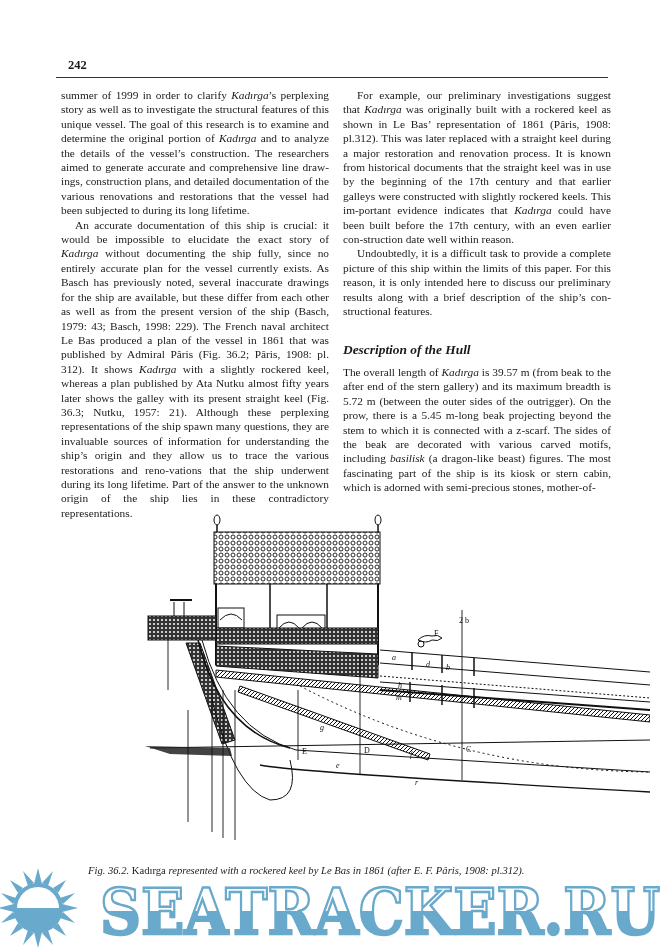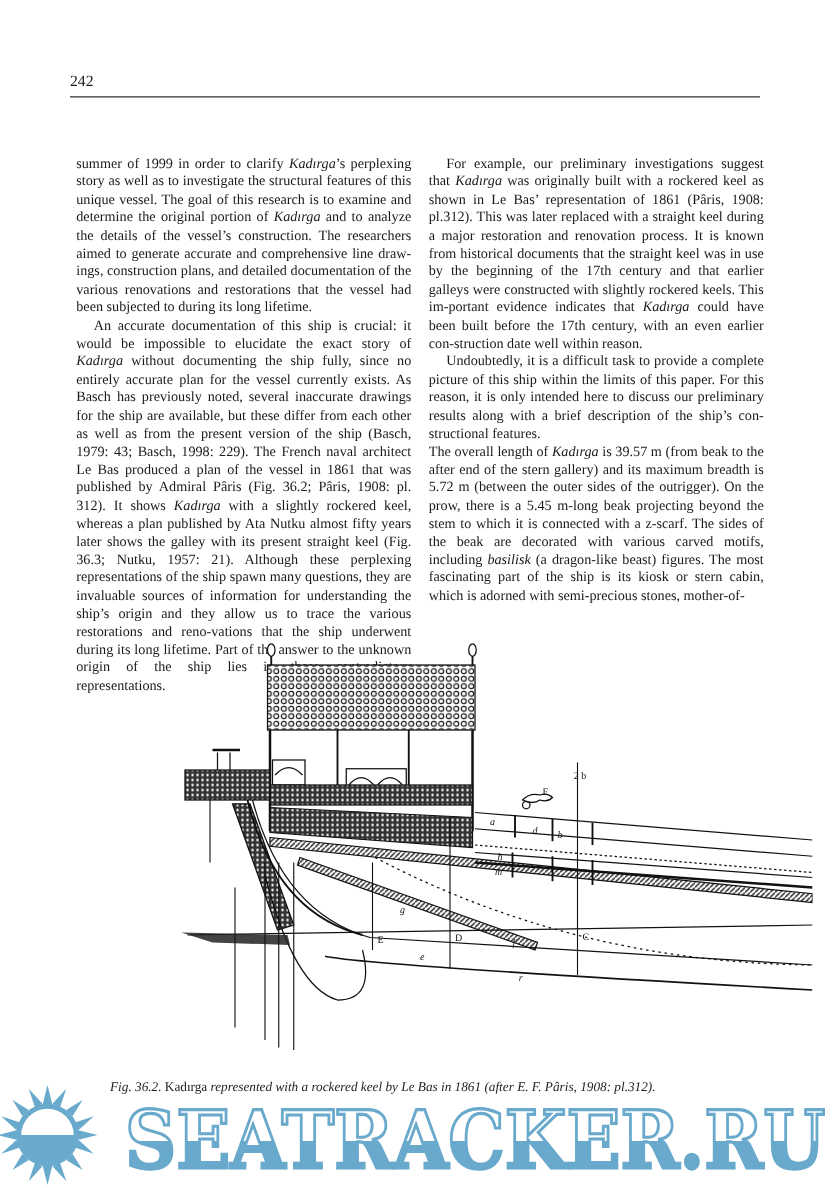--- a/index.html
+++ b/index.html
@@ -1,21 +1,21 @@
 <!DOCTYPE html>
 <html><head>
 <meta charset="utf-8">
 <style>
   html, body { margin: 0; padding: 0; background: #ffffff; }
   body { width: 667px; height: 950px; position: relative; overflow: hidden; font-family: "Liberation Serif", "DejaVu Serif", serif; color: #1a1a1a; }
   .running-head { position: absolute; left: 56px; top: 58px; width: 548px; height: 17px; font-size: 12.5px; }
-  .running-head .pageno { position: absolute; left: 0; top: 0; }
+  .running-head .pageno { position: absolute; left: 12px; top: 0; font-weight: bold; }
   .running-head .author { position: absolute; left: 0; right: 0; text-align: center; font-style: italic; }
   .head-rule { position: absolute; left: 56px; top: 77px; width: 552px; height: 1px; background: #333; }
-  .col { position: absolute; top: 88px; width: 268px; font-size: 11.35px; line-height: 14.4px; text-align: justify; margin-top: 36px; }
+  .col { position: absolute; top: 88px; width: 268px; font-size: 11.35px; line-height: 14.4px; text-align: justify; }
   .col.left { left: 61px; }
   .col.right { left: 343px; }
   .col p { margin: 0; text-indent: 0; hyphens: manual; }
   .col p.indent { text-indent: 14px; }
   .col i { font-style: italic; }
   .section-head { font-weight: bold; font-style: italic; font-size: 13.4px; margin: 24px 0 8px 0; text-align: left; }
   .figure { position: absolute; left: 140px; top: 510px; width: 510px; height: 330px; }
   .figure svg { width: 100%; height: 100%; display: block; }
   .caption { position: absolute; left: 88px; top: 865px; width: 560px; font-size: 10.6px; font-style: italic; color: #222; white-space: nowrap; }
   .caption .roman { font-style: normal; }
@@ -31,20 +31,21 @@
 <div class="head-rule"></div>
 
 <div class="col left">
   <p><span>summer of 1999 in order to clarify </span><i>Kadırga</i><span>’s perplexing story as well as to investigate the structural features of this unique vessel. The goal of this research is to examine and determine the original portion of </span><i>Kadırga</i><span> and to analyze the details of the vessel’s construction. The researchers aimed to generate accurate and comprehensive line draw-ings, construction plans, and detailed documentation of the various renovations and restorations that the vessel had been subjected to during its long lifetime.</span></p>
   <p class="indent"><span>An accurate documentation of this ship is crucial: it would be impossible to elucidate the exact story of </span><i>Kadırga</i><span> without documenting the ship fully, since no entirely accurate plan for the vessel currently exists. As Basch has previously noted, several inaccurate drawings for the ship are available, but these differ from each other as well as from the present version of the ship (Basch, 1979: 43; Basch, 1998: 229). The French naval architect Le Bas produced a plan of the vessel in 1861 that was published by Admiral Pâris (Fig. 36.2; Pâris, 1908: pl. 312). It shows </span><i>Kadırga</i><span> with a slightly rockered keel, whereas a plan published by Ata Nutku almost fifty years later shows the galley with its present straight keel (Fig. 36.3; Nutku, 1957: 21). Although these perplexing representations of the ship spawn many questions, they are invaluable sources of information for understanding the ship’s origin and they allow us to trace the various restorations and reno-vations that the ship underwent during its long lifetime. Part of the answer to the unknown origin of the ship lies in these contradictory representations.</span></p>
 </div>
 
 <div class="col right">
   <p class="indent"><span>For example, our preliminary investigations suggest that </span><i>Kadırga</i><span> was originally built with a rockered keel as shown in Le Bas’ representation of 1861 (Pâris, 1908: pl.312). This was later replaced with a straight keel during a major restoration and renovation process. It is known from historical documents that the straight keel was in use by the beginning of the 17th century and that earlier galleys were constructed with slightly rockered keels. This im-portant evidence indicates that </span><i>Kadırga</i><span> could have been built before the 17th century, with an even earlier con-struction date well within reason.</span></p>
   <p class="indent">Undoubtedly, it is a difficult task to provide a complete picture of this ship within the limits of this paper. For this reason, it is only intended here to discuss our preliminary results along with a brief description of the ship’s con-structional features.</p>
+  <div class="section-head">Description of the Hull</div>
   <p><span>The overall length of </span><i>Kadırga</i><span> is 39.57 m (from beak to the after end of the stern gallery) and its maximum breadth is 5.72 m (between the outer sides of the outrigger). On the prow, there is a 5.45 m-long beak projecting beyond the stem to which it is connected with a z-scarf. The sides of the beak are decorated with various carved motifs, including </span><i>basilisk</i><span> (a dragon-like beast) figures. The most fascinating part of the ship is its kiosk or stern cabin, which is adorned with semi-precious stones, mother-of-</span></p>
 </div>
 
 <div class="figure">
   <svg viewBox="0 0 510 330">
     <defs>
       <pattern id="lattice" width="6" height="6" patternUnits="userSpaceOnUse">
         <rect width="6" height="6" fill="#fff"></rect>
         <circle cx="3" cy="3" r="2" fill="none" stroke="#111" stroke-width="0.9"></circle>
       </pattern>

